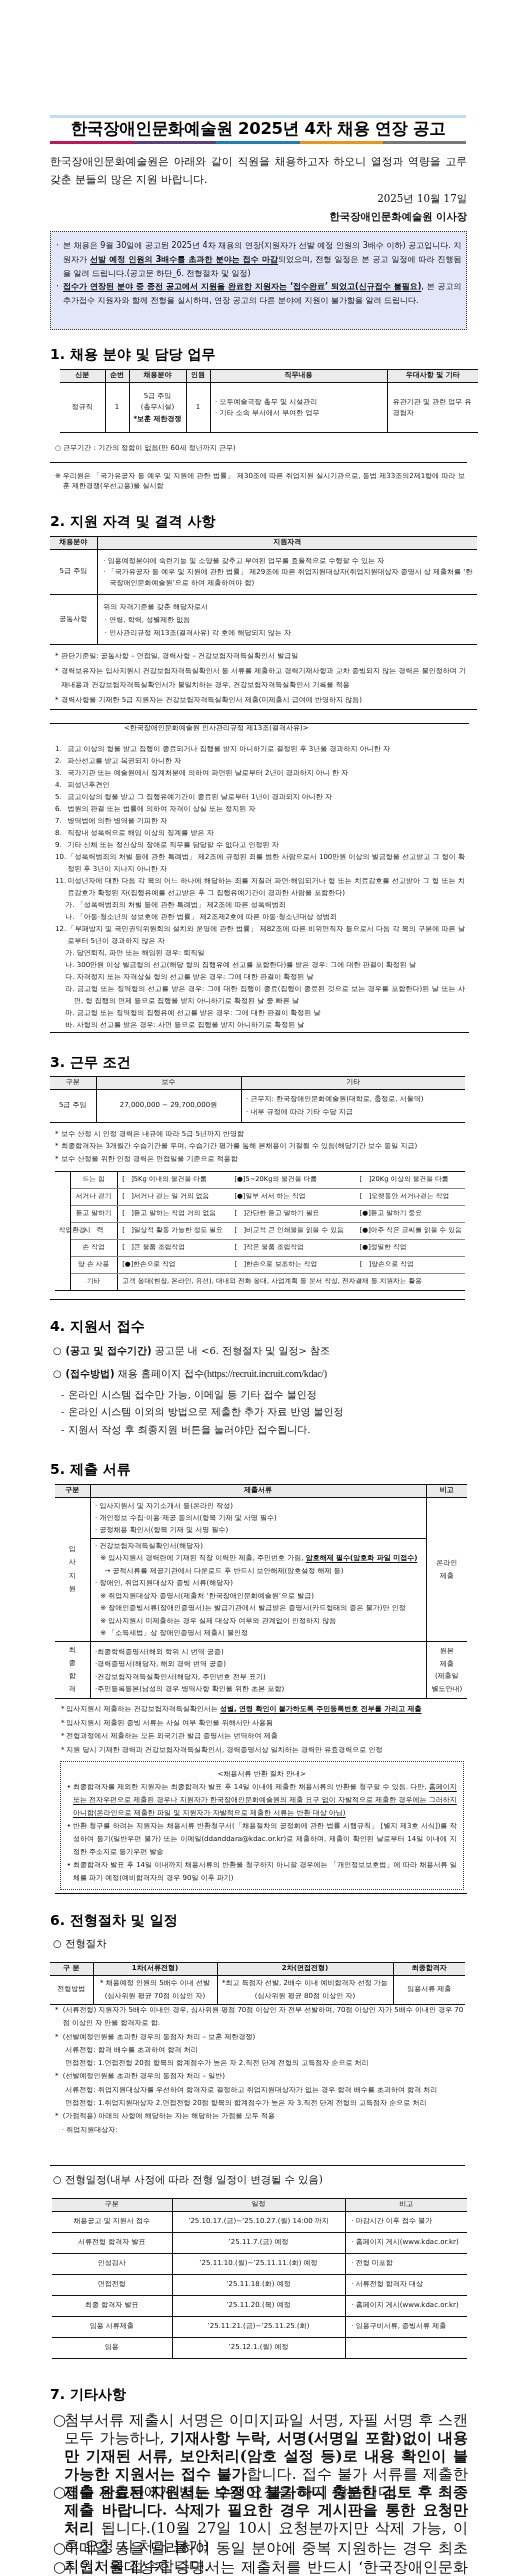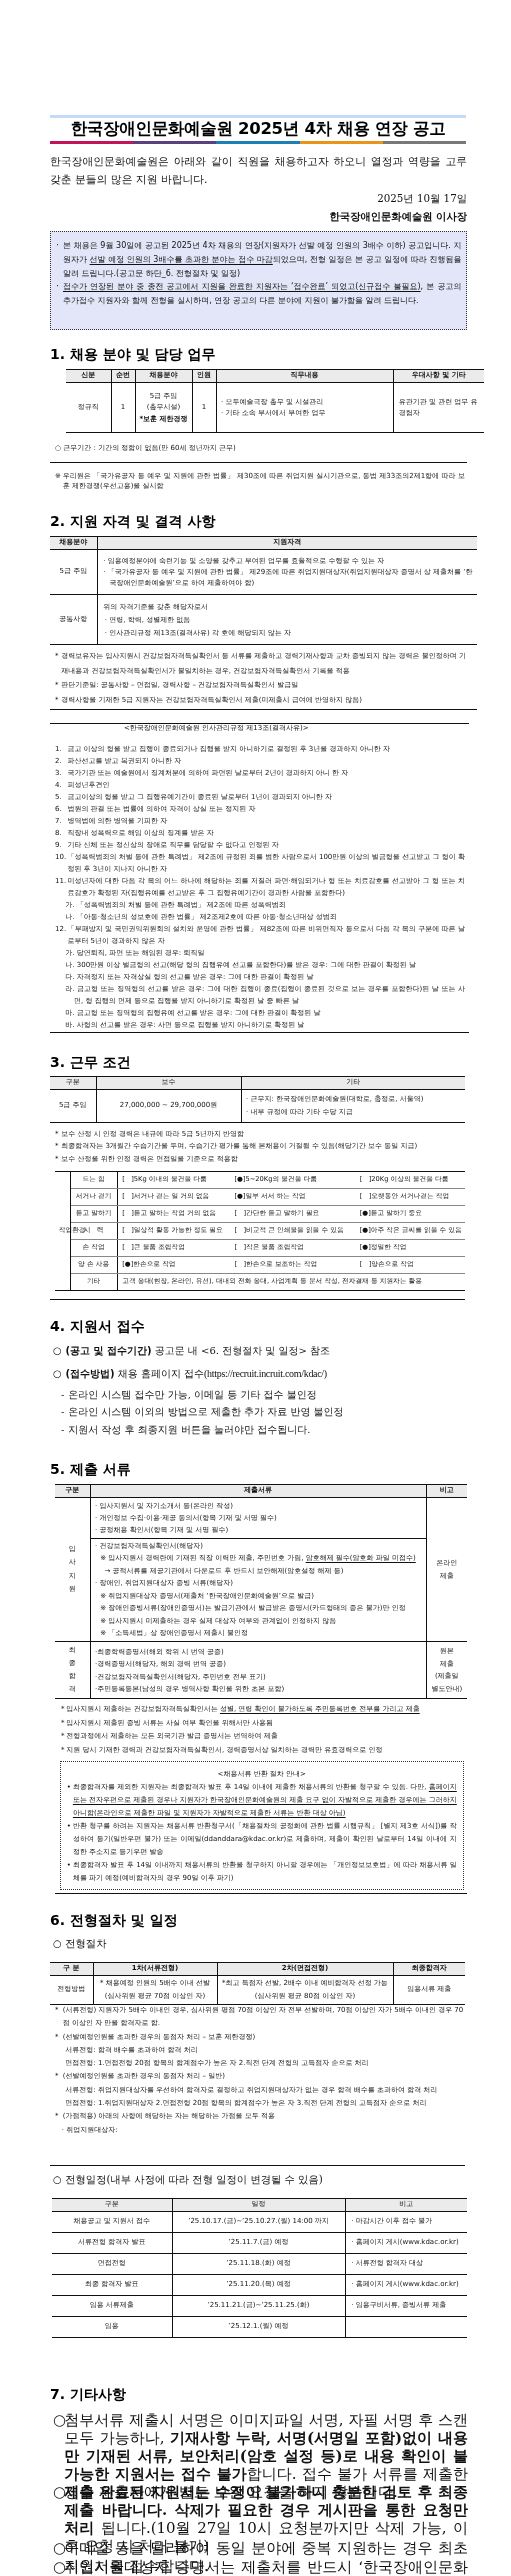--- a/index.html
+++ b/index.html
@@ -2,21 +2,21 @@
 <html style="font-size:8.2px"><head>
 <meta charset="utf-8">
 <style>
 *{box-sizing:border-box;}
 html,body{margin:0;padding:0;background:#ffffff;}
 #page{position:relative;width:511px;height:3614px;overflow:hidden;background:#ffffff;color:#111;font-family:"DejaVu Sans","Liberation Sans",sans-serif;font-size:7px;line-height:1.4;}
 .a{position:absolute;margin:0;}
 .serif{font-family:"DejaVu Serif","Liberation Serif",serif;}
 .b{font-weight:bold;}
 .u{text-decoration:underline;text-underline-offset:1.5px;}
-.bu{font-weight:normal;text-decoration:underline;text-underline-offset:1.5px;text-decoration-thickness:0.8px;}
+.bu{font-weight:bold;text-decoration:underline;text-underline-offset:1.5px;text-decoration-thickness:0.8px;}
 .rule{height:1px;background:#111;}
 .rule-thin{height:0.8px;background:#111;}
 .title{font-size:16.5px;line-height:20.6px;font-weight:bold;text-align:center;color:#000;white-space:nowrap;letter-spacing:-0.3px;}
 .stripe{display:flex;}
 .stripe span{flex:1;display:block;height:100%;}
 .h-sec{left:50px;font-size:14px;line-height:20.6px;font-weight:bold;color:#000;white-space:nowrap;}
 .notice{background:#e3e6f8;border:0.5px dotted #333;padding:7.2px 4.6px 0 12px;font-size:8px;line-height:13.7px;text-align:justify;}
 .notice p{margin:0;text-indent:-6.7px;}
 .mk{display:inline-block;text-indent:0;}
 .hang15{padding-left:7.7px;text-indent:-7.7px;}
@@ -70,21 +70,21 @@
   <p class="a serif" style="top:153px;left:50px;width:417px;font-size:10.8px;line-height:18px;text-align:justify;">한국장애인문화예술원은 아래와 같이 직원을 채용하고자 하오니 열정과 역량을 고루 갖춘 분들의 많은 지원 바랍니다.</p>
   <div class="a serif" style="top:190px;right:44px;font-size:10.3px;line-height:17.5px;white-space:nowrap;">2025년 10월 17일</div>
   <div class="a b" style="top:208px;right:44px;font-size:10.3px;line-height:17.5px;white-space:nowrap;">한국장애인문화예술원 이사장</div>
 
   <div class="a notice" style="top:231px;left:50px;width:417px;height:99px;">
     <p><span class="mk" style="width:6.7px;">·</span><span>본 채용은 9월 30일에 공고된 2025년 4차 채용의 연장(지원자가 선발 예정 인원의 3배수 이하) 공고입니다. 지원자가 </span><span class="bu">선발 예정 인원의 3배수를 초과한 분야는 접수 마감</span><span>되었으며, 전형 일정은 본 공고 일정에 따라 진행됨을 알려 드립니다.(공고문 하단_6. 전형절차 및 일정)</span></p>
     <p><span class="mk" style="width:6.7px;">·</span><span></span><span class="bu">접수가 연장된 분야 중 종전 공고에서 지원을 완료한 지원자는 ‘접수완료’ 되었고(신규접수 불필요)</span><span>, 본 공고의 추가접수 지원자와 함께 전형을 실시하며, 연장 공고의 다른 분야에 지원이 불가함을 알려 드립니다.</span></p>
   </div>
 
   <h2 class="a h-sec" style="top:344px;">1. 채용 분야 및 담당 업무</h2>
-  <table class="t" style="top:369px;left:66px;width:417px;">
+  <table class="t" style="top:369px;left:60px;width:417px;">
     <colgroup>
         <col style="width:45px">
         <col style="width: 24px">
         <col style="width:57px">
         <col style="width:24px">
         <col style="width:177px">
         <col style="width:91px">
       </colgroup>
     <thead>
         <tr>
@@ -144,22 +144,22 @@
         <td class="nl c">공통사항</td>
         <td class="top" style="padding:5.2px 4.1px 0 5.7px;line-height:13.4px;">
           <div>위의 자격기준을 갖춘 해당자로서</div>
           <div class="hang12" style="margin-left:1.5px;">· 연령, 학력, 성별제한 없음</div>
           <div class="hang12" style="margin-left:1.5px;">· 인사관리규정 제13조(결격사유) 각 호에 해당되지 않는 자</div>
         </td>
       </tr>
     </tbody>
   </table>
   <div class="a" style="top:649px;left:55px;width:415px;line-height:14.6px;">
+    <div class="hang12"><span class="mk" style="width:6.2px;">*</span><span>판단기준일: 공통사항 – 면접일,  경력사항 – 건강보험자격득실확인서 발급일</span></div>
     <div class="hang12"><span class="mk" style="width:6.2px;">*</span><span>경력보유자는 입사지원시 건강보험자격득실확인서 등 서류를 제출하고 경력기재사항과 교차 증빙되지 않는 경력은 불인정하며 기재내용과 건강보험자격득실확인서가 불일치하는 경우, 건강보험자격득실확인서 기록을 적용</span></div>
-    <div class="hang12"><span class="mk" style="width:6.2px;">*</span><span>판단기준일: 공통사항 – 면접일,  경력사항 – 건강보험자격득실확인서 발급일</span></div>
     <div class="hang12"><span class="mk" style="width:6.2px;">*</span><span>경력사항을 기재한 5급 지원자는 건강보험자격득실확인서 제출(미제출시 급여에 반영하지 않음)</span></div>
   </div>
   <div class="a rule" style="top:709px;left:50px;width:427px;"></div>
 
   <div class="a rule-thin" style="top:723px;left:50px;width:419px;"></div>
   <div class="a" style="top:724px;left:124px;line-height:9.3px;white-space:nowrap;">&lt;한국장애인문화예술원 인사관리규정 제13조(결격사유)&gt;</div>
   <div class="a dq" style="top:743px;left:55px;width:410px;">
     <div class="it"><span class="mk">1.</span><span>금고 이상의 형을 받고 집행이 종료되거나 집행을 받지 아니하기로 결정된 후 3년을 경과하지 아니한 자</span></div>
     <div class="it"><span class="mk">2.</span><span>파산선고를 받고 복권되지 아니한 자</span></div>
     <div class="it"><span class="mk">3.</span><span>국가기관 또는 예술원에서 징계처분에 의하여 파면된 날로부터 2년이 경과하지 아니 한 자</span></div>
@@ -426,20 +426,25 @@
           <td class="nl c">채용공고 및 지원서 접수</td>
           <td class="c">’25.10.17.(금)~’25.10.27.(월) 14:00 까지</td>
           <td style="padding-left:5.7px;">·  마감시간 이후 접수 불가</td>
         </tr>
       <tr style="height:21px;">
           <td class="nl c">서류전형 합격자 발표</td>
           <td class="c">’25.11.7.(금) 예정</td>
           <td style="padding-left:5.7px;">·  홈페이지 게시(www.kdac.or.kr)</td>
         </tr>
       <tr style="height:21px;">
+          <td class="nl c">인성검사</td>
+          <td class="c">’25.11.10.(월)~’25.11.11.(화) 예정</td>
+          <td style="padding-left:5.7px;">·  전형 미포함</td>
+        </tr>
+      <tr style="height:21px;">
           <td class="nl c">면접전형</td>
           <td class="c">’25.11.18.(화) 예정</td>
           <td style="padding-left:5.7px;">·  서류전형 합격자 대상</td>
         </tr>
       <tr style="height:21px;">
           <td class="nl c">최종 합격자 발표</td>
           <td class="c">’25.11.20.(목) 예정</td>
           <td style="padding-left:5.7px;">·  홈페이지 게시(www.kdac.or.kr)</td>
         </tr>
       <tr style="height:21px;">

